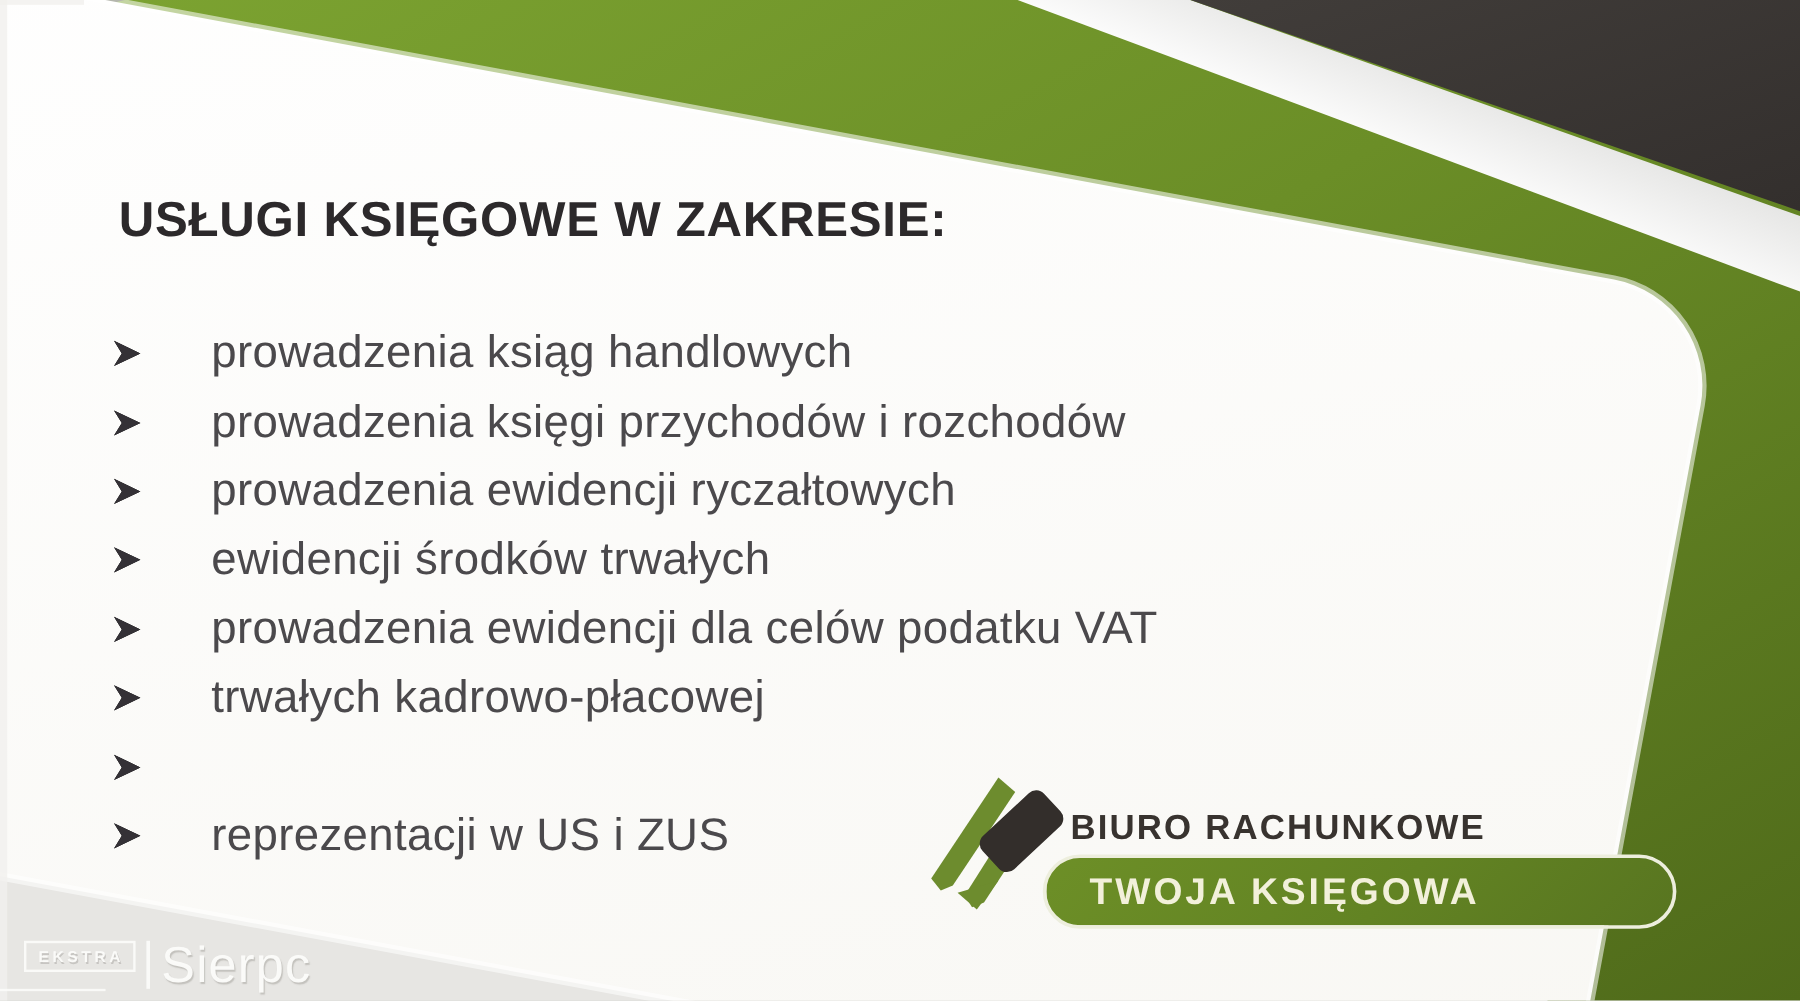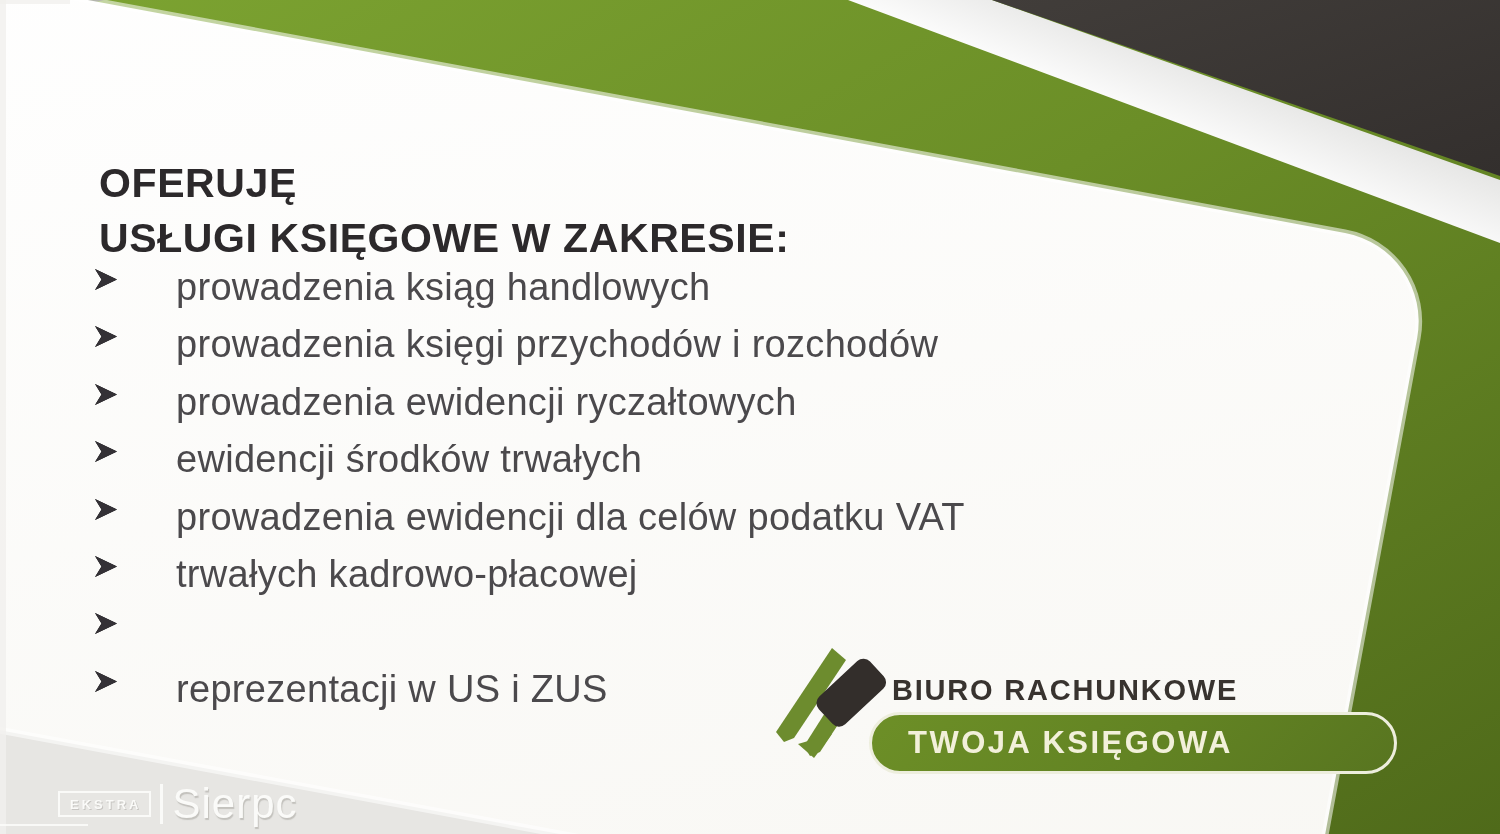--- a/index.html
+++ b/index.html
@@ -12,21 +12,21 @@
 
   
   .heading{
     position:absolute;left:99px;top:156px;
     font-size:41px;line-height:55px;font-weight:800;
     letter-spacing:.6px;color:#2c292b;white-space:nowrap;
   }
 
   
   .services{position:absolute;left:92px;top:266px;width:1240px;}
-  .service-row{display:flex;align-items:flex-start;height:57.4px;}
+  .service-row{display:flex;align-items:center;height:57.4px;}
   .arrow{width:27px;height:27px;flex:0 0 27px;}
   .service-text{
     margin-left:57px;font-size:38px;color:#4b494c;
     letter-spacing:.3px;white-space:nowrap;font-weight:400;
   }
 
   
   .brand-icon{position:absolute;left:766px;top:636px;width:145px;height:132px;}
   .brand-type{
     position:absolute;left:892px;top:650px;
@@ -43,21 +43,21 @@
     padding-left:36px;font-size:31px;font-weight:800;
     letter-spacing:2.5px;color:#f2f0da;white-space:nowrap;
   }
   .brand-owner{
     position:absolute;left:880px;top:760px;width:410px;text-align:center;
     font-size:31px;font-style:italic;color:#615d59;letter-spacing:1px;
     white-space:nowrap;
   }
 
   
-  .watermark{position:absolute;left:20px;top:784px;display:flex;align-items:center;gap:9px;margin-left:38px;}
+  .watermark{position:absolute;left:20px;top:784px;display:flex;align-items:flex-start;gap:9px;}
   .wm-badge{
     border:2px solid rgba(252,252,250,.92);color:rgba(252,252,250,.95);
     font-size:13px;font-weight:700;letter-spacing:3px;padding:4px 8px 3px 10px;
     text-shadow:1px 1px 0 rgba(160,158,152,.45);
   }
   .wm-bar{width:3px;height:40px;background:rgba(252,252,250,.92);}
   .wm-site{
     font-size:42px;color:rgba(252,252,250,.96);line-height:40px;
     text-shadow:1px 2px 1px rgba(150,148,142,.45);letter-spacing:1px;
   }
@@ -94,21 +94,20 @@
     <polygon points="55,0 1500,0 1500,834 1290,834 560,320 55,45" fill="url(#gGreen)"></polygon>
     <polygon points="848,0 992,0 1500,180 1500,243" fill="url(#gStripe)"></polygon>
     <polygon points="992,0 1500,0 1500,176" fill="url(#gDark)"></polygon>
     <polygon points="64,0 104,0 72,8" fill="#55524e" opacity="0.85"></polygon>
     <rect x="-300" y="-16" width="1755" height="734" rx="90" transform="rotate(10.5)" fill="url(#gCard)" stroke="#ffffff" stroke-opacity="0.55" stroke-width="7"></rect>
     <rect x="0" y="0" width="6" height="834" fill="#f1f0ed" opacity="0.8"></rect>
     <rect x="0" y="0" width="70" height="4" fill="#f1f0ed" opacity="0.8"></rect>
   </svg>
 
   <div class="heading">
-    <div>OFERUJĘ</div>
     <div>USŁUGI KSIĘGOWE W ZAKRESIE:</div>
   </div>
 
   <div class="services">
 
       <div class="service-row">
         <svg class="arrow" viewBox="0 0 27 27" aria-hidden="true">
           <path d="M3 3 L25 13.5 L3 24 L9.5 13.5 Z" fill="#35323"></path>
           <path d="M3 3 L25 13.5 L3 24 L9.5 13.5 Z" fill="#343136"></path>
         </svg>

